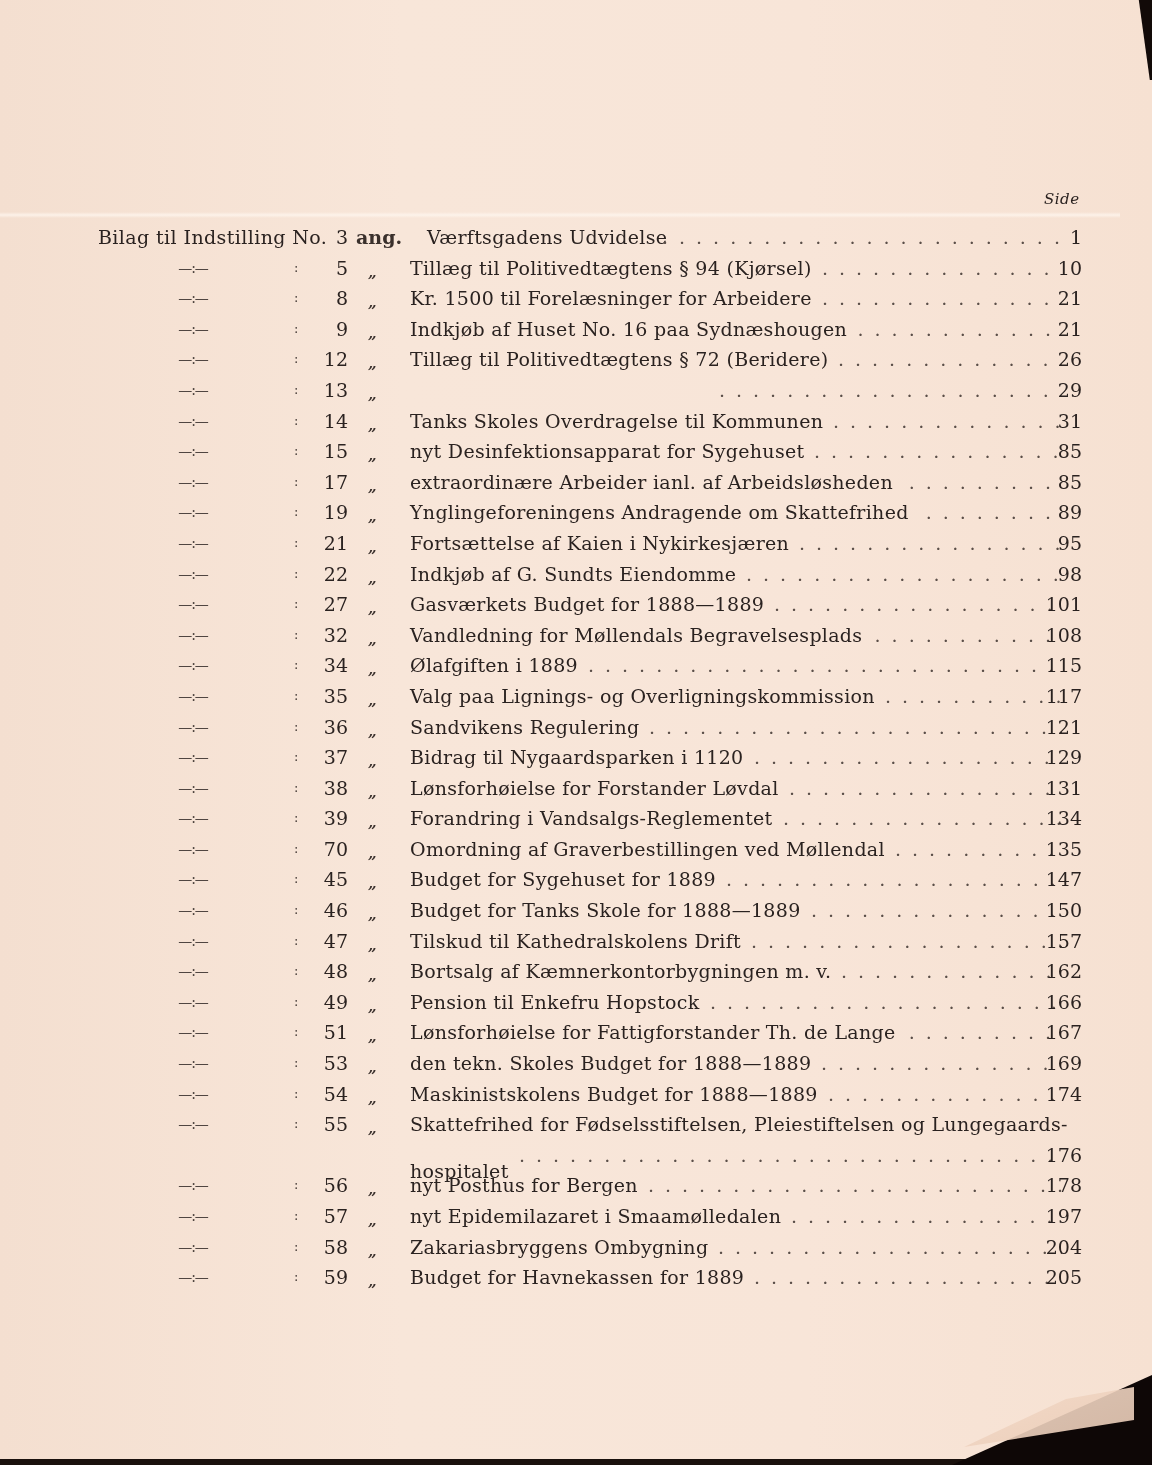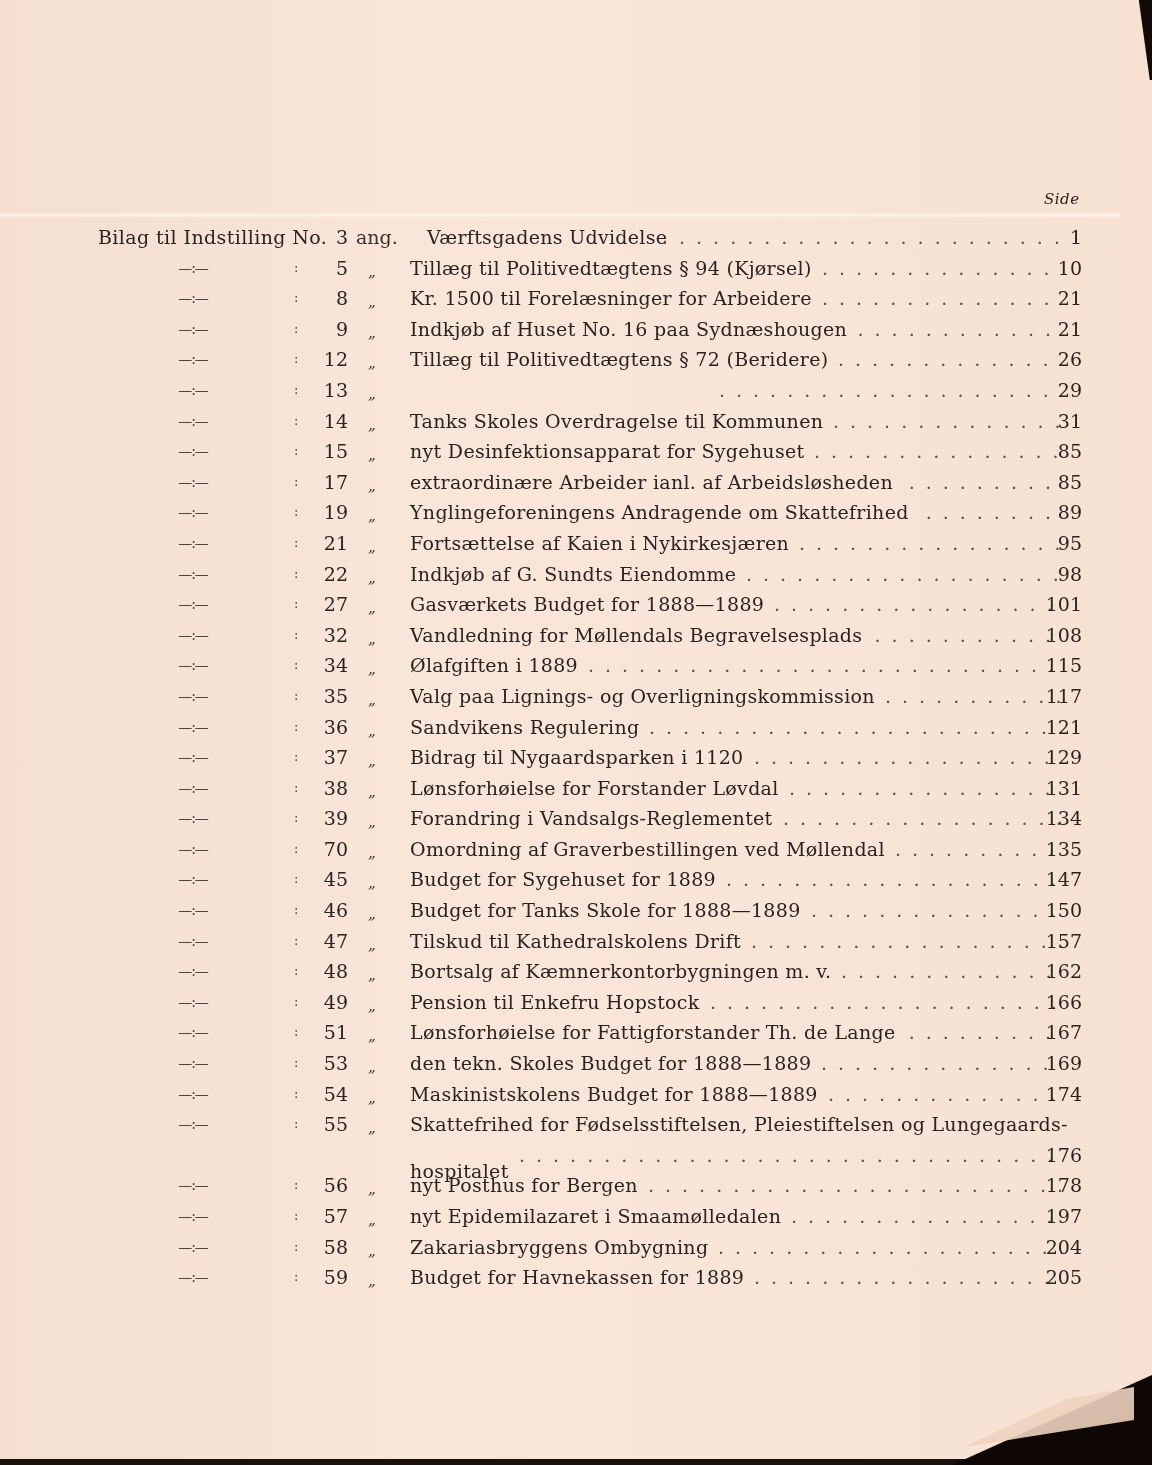--- a/index.html
+++ b/index.html
@@ -55,21 +55,21 @@
     position: absolute; left: 163px; top: 0; width: 60px; text-align: center;
     font-size: 14px; color: #4a403c; letter-spacing: -1px;
   }
   .colon-mark {
     position: absolute; left: 294px; top: 0; font-size: 13px; color: #4a403c;
   }
   .num {
     position: absolute; left: 306px; width: 42px; top: 0; text-align: right;
   }
   .quote-mark {
-    position: absolute; left: 368px; top: 4px; font-size: 15px; font-style: italic; color: #3a302c;
+    position: absolute; left: 368px; top: 4px; font-size: 15px; font-style: italic; color: #3a302c; font-weight: bold;
   }
   .title {
     position: absolute; left: 410px; top: 0; white-space: nowrap; letter-spacing: 0.3px;
   }
   .title.first { left: 427px; }
   .leader {
     position: absolute; top: 0; right: 90px; white-space: nowrap; overflow: hidden;
     color: #5a4e48; letter-spacing: 11px; text-align: right;
   }
   .page-num {

